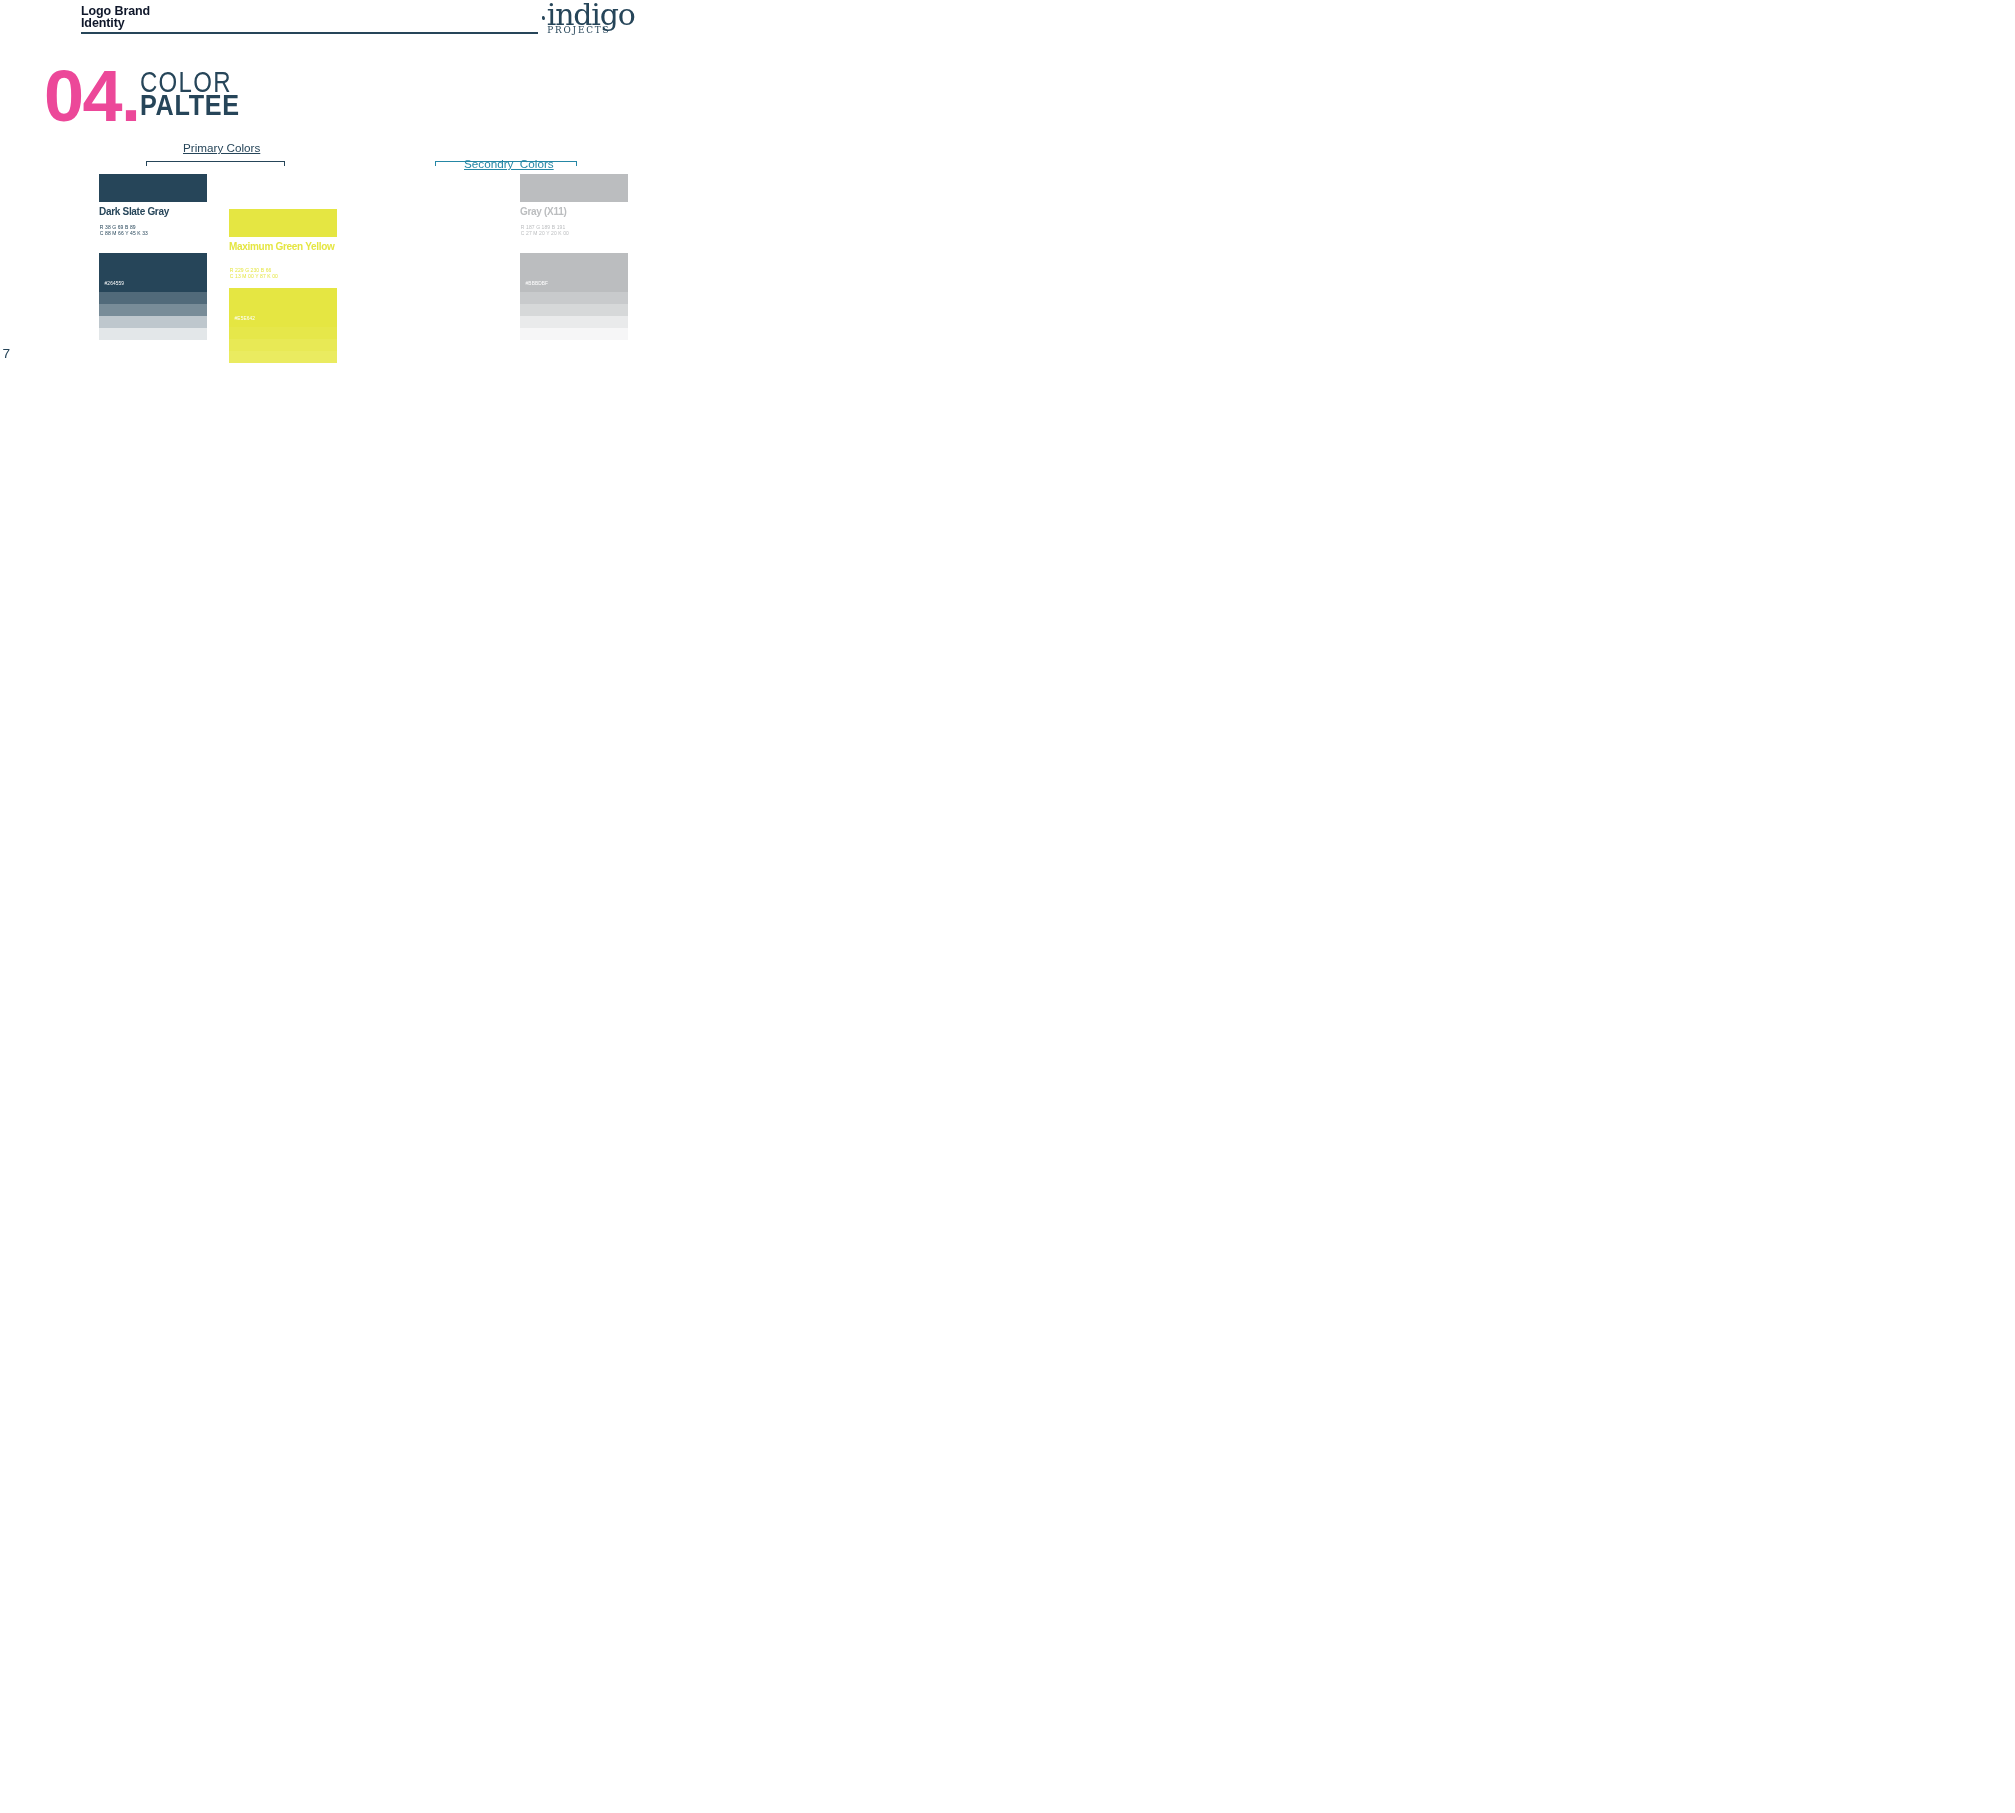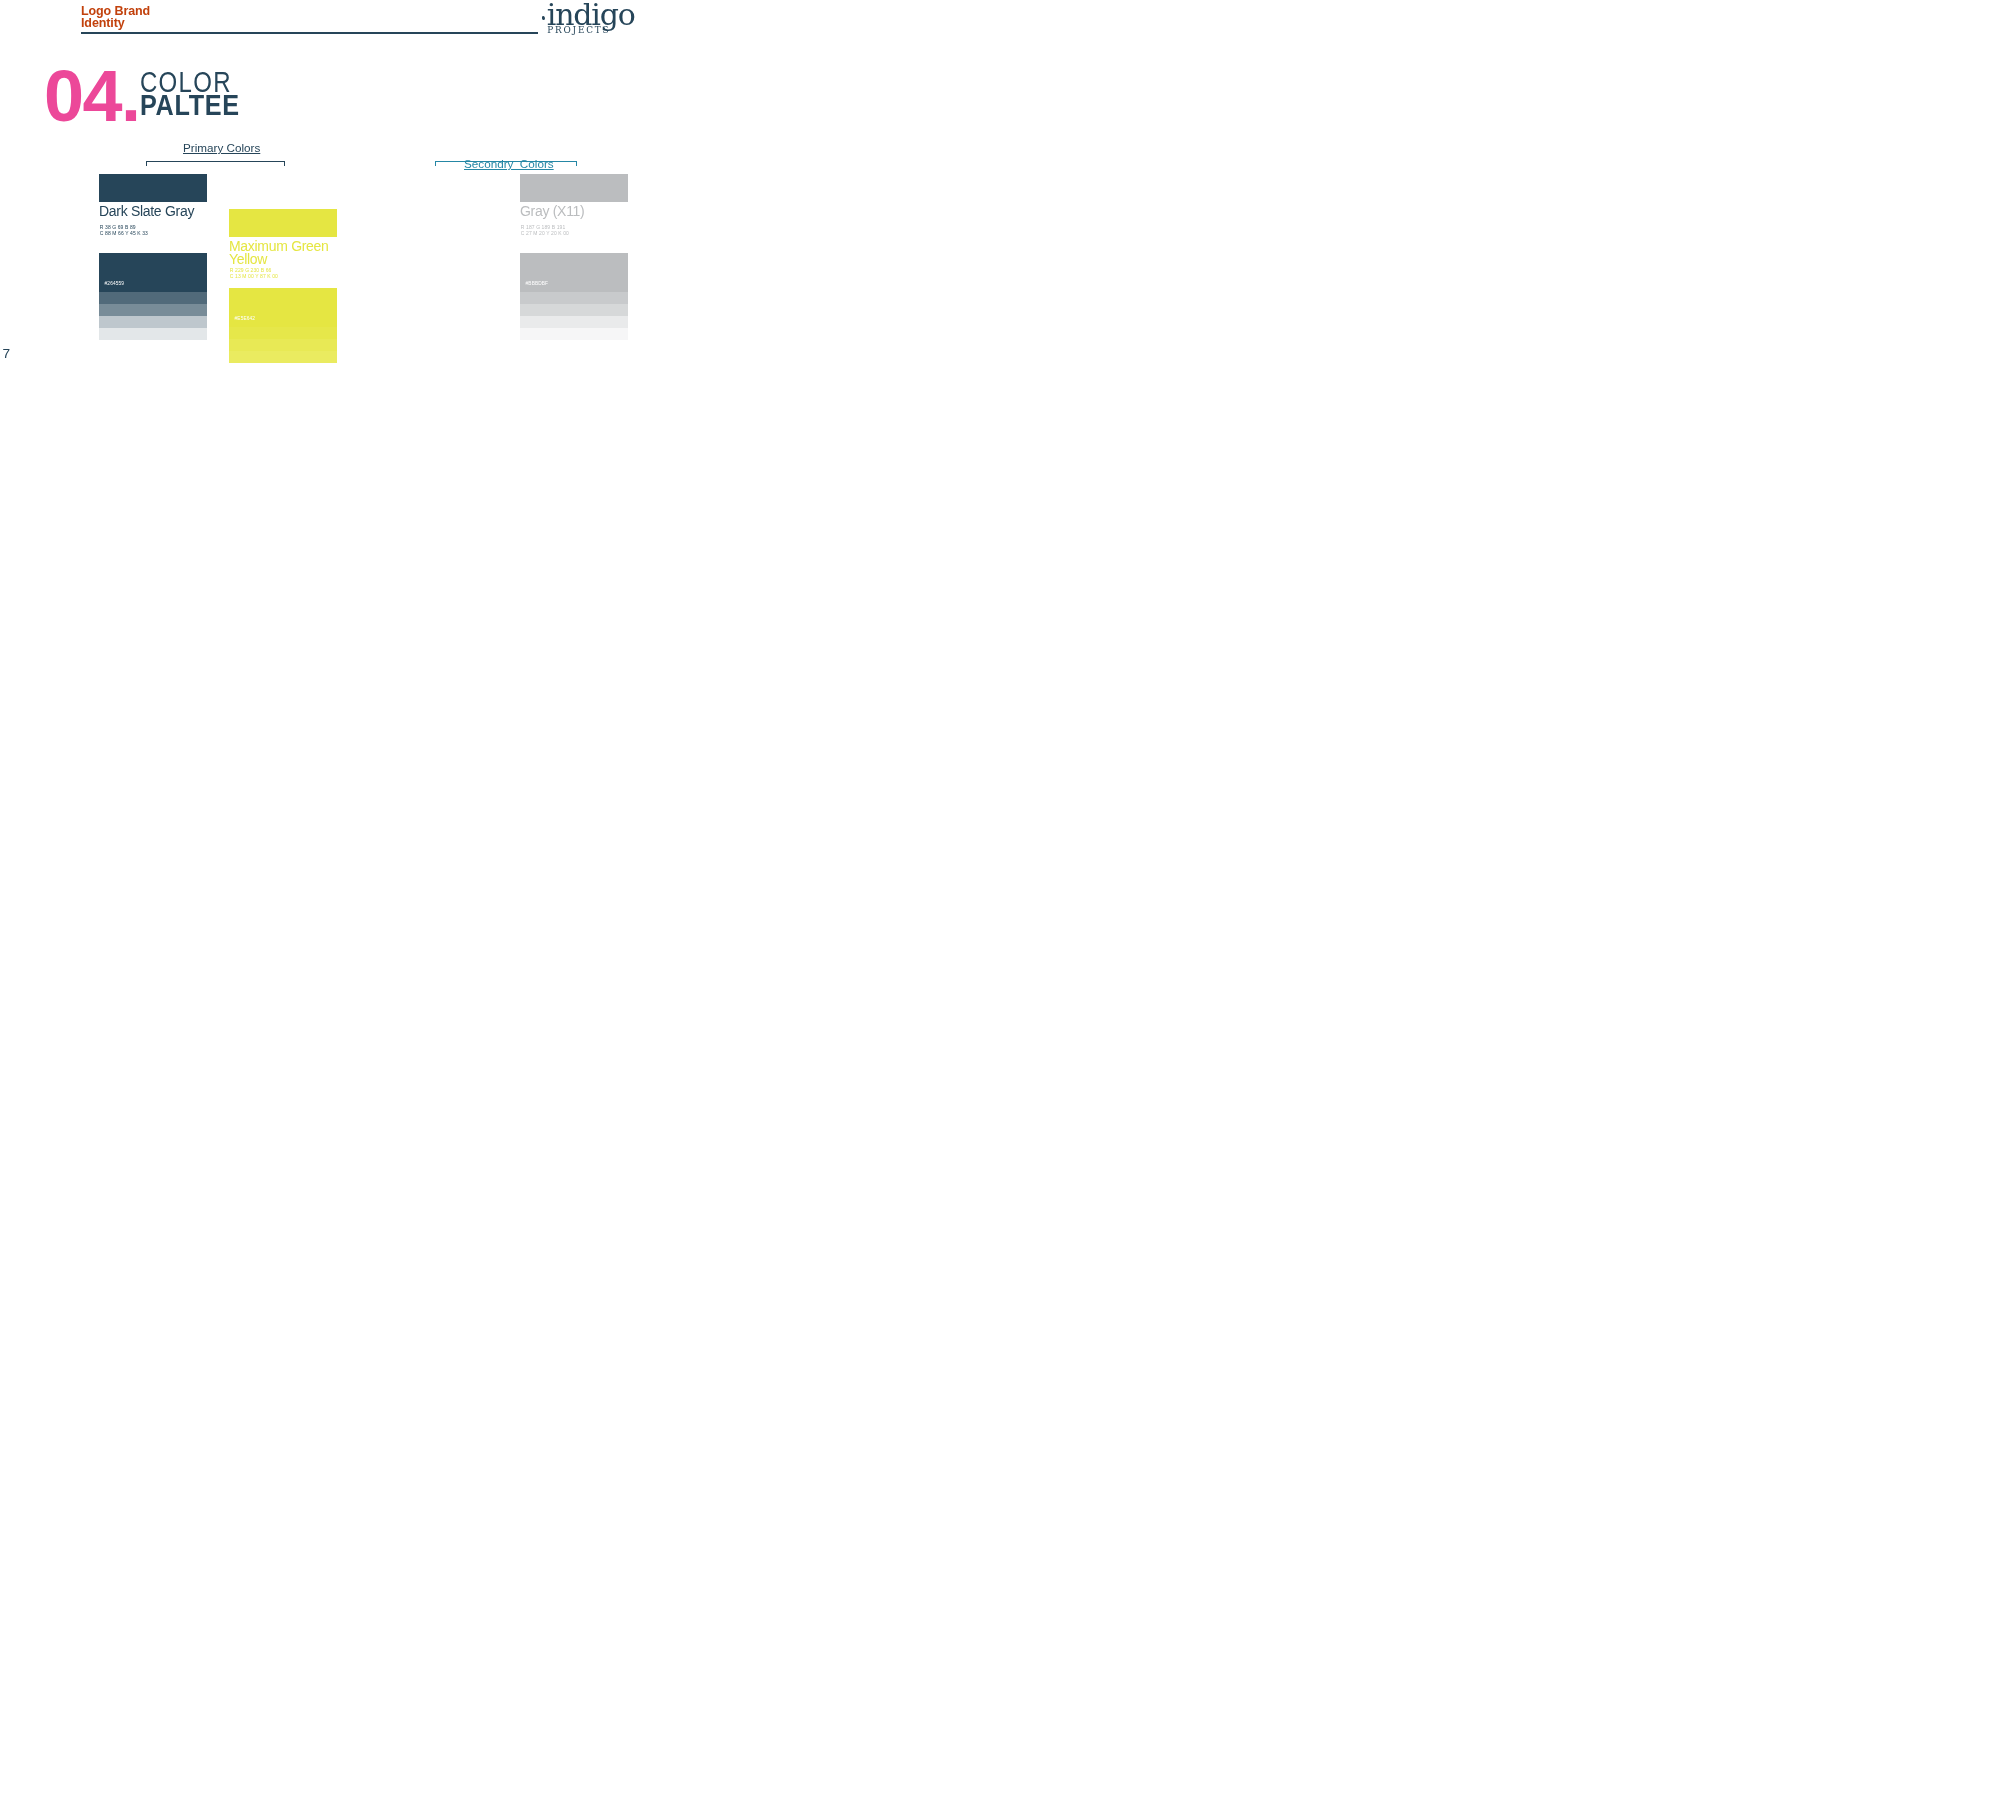--- a/index.html
+++ b/index.html
@@ -3,21 +3,21 @@
 <meta charset="utf-8">
 <style>
   html,body{margin:0;padding:0;background:#ffffff;}
   .stage{
     position:relative;width:645px;height:363px;overflow:hidden;background:#fff;
     font-family:"Liberation Sans","DejaVu Sans",sans-serif;
   }
   
   .doc-title{
     position:absolute;left:81px;top:5.2px;font-size:12.5px;line-height:12px;
-    font-weight:bold;color:#c2410c;letter-spacing:-0.1px;white-space:pre-line;
+    font-weight:bold;color:#0f172a;letter-spacing:-0.1px;white-space:pre-line;
   }
   .title-rule{position:absolute;left:81px;top:32px;width:457px;height:1.6px;background:#264559;}
   .logo{position:absolute;left:542px;top:0;width:93px;height:40px;color:#264559;}
   .logo-dot{position:absolute;left:0.4px;top:15.7px;width:3.2px;height:4.4px;background:#264559;border-radius:50%;transform:rotate(-14deg);}
   .logo-word{
     position:absolute;left:4.8px;top:0;font-family:"DejaVu Serif","Liberation Serif",serif;
     font-size:30px;line-height:30px;letter-spacing:-1.2px;font-weight:normal;
   }
   .logo-sub{
     position:absolute;left:5.2px;top:26px;font-family:"DejaVu Serif","Liberation Serif",serif;
@@ -46,22 +46,22 @@
     position:absolute;top:161px;height:4.8px;box-sizing:border-box;
     border-top:1.2px solid;border-left:0.8px solid;border-right:0.8px solid;
   }
   .b0{left:146px;width:139px;}
   .b1{left:435px;width:142px;}
   
   .col{position:absolute;top:0;width:108px;height:363px;}
   .c0{left:99px;} .c1{left:229px;margin-top:35px;} .c2{left:390px;} .c3{left:520px;}
   .sw-top{position:absolute;top:174px;left:0;width:108px;height:28px;}
   .sw-name{
-    position:absolute;top:205px;left:0;width:113px;font-size:14px;line-height:13.3px;
-    font-weight:normal;letter-spacing:-0.3px;
+    position:absolute;top:205px;left:0;width:113px;font-size:10px;line-height:13.3px;
+    font-weight:bold;letter-spacing:-0.3px;
   }
   .sw-vals{position:absolute;top:224px;left:0.8px;font-size:5px;line-height:6px;letter-spacing:0.1px;white-space:pre-line;}
   .c1 .sw-vals{top:232px;}
   .sw-bottom{position:absolute;top:253px;left:0;width:108px;height:86px;}
   .band1{position:relative;width:100%;height:39px;}
   .band{width:100%;height:12px;}
   .sw-hex{position:absolute;left:5.6px;bottom:5.2px;font-size:4.8px;line-height:4.8px;color:#ffffff;letter-spacing:0.1px;}
   
   .page-num{position:absolute;left:2.4px;top:347px;font-size:13.7px;line-height:13.7px;color:#264559;}
 </style>

